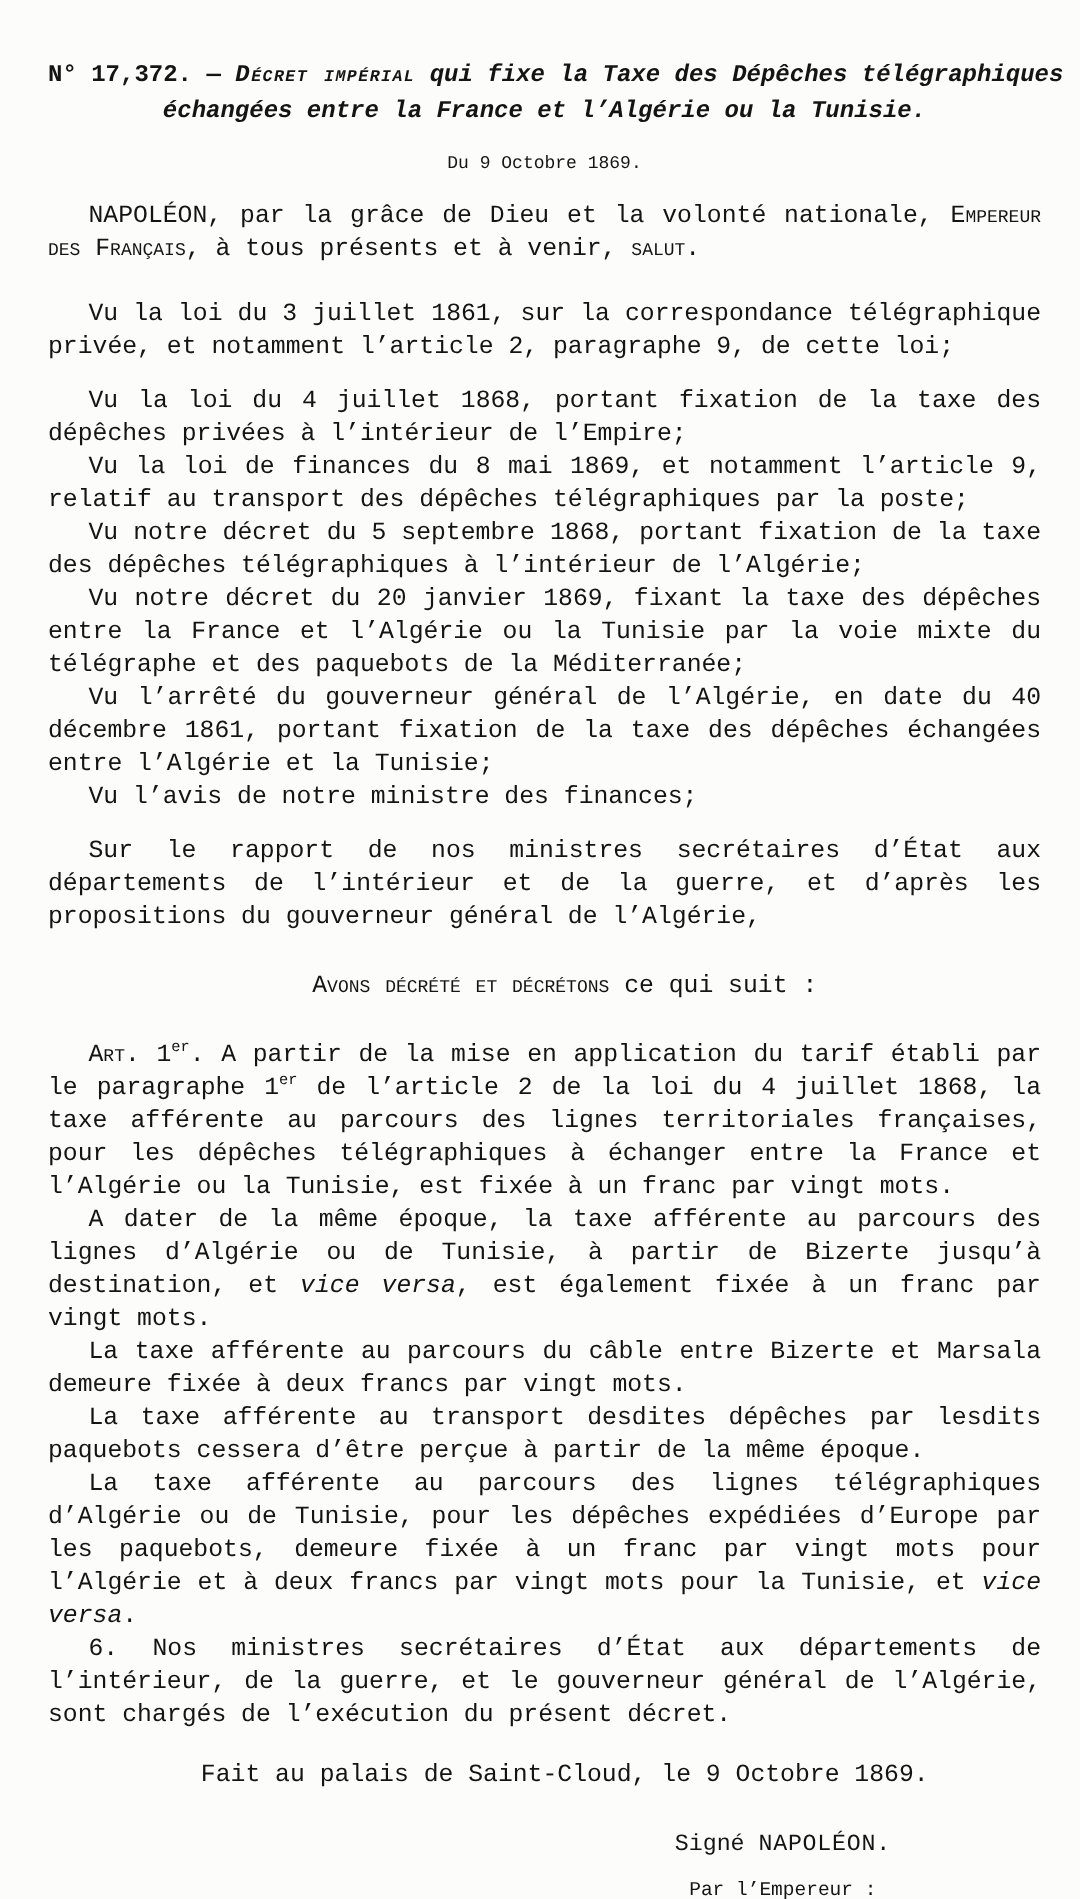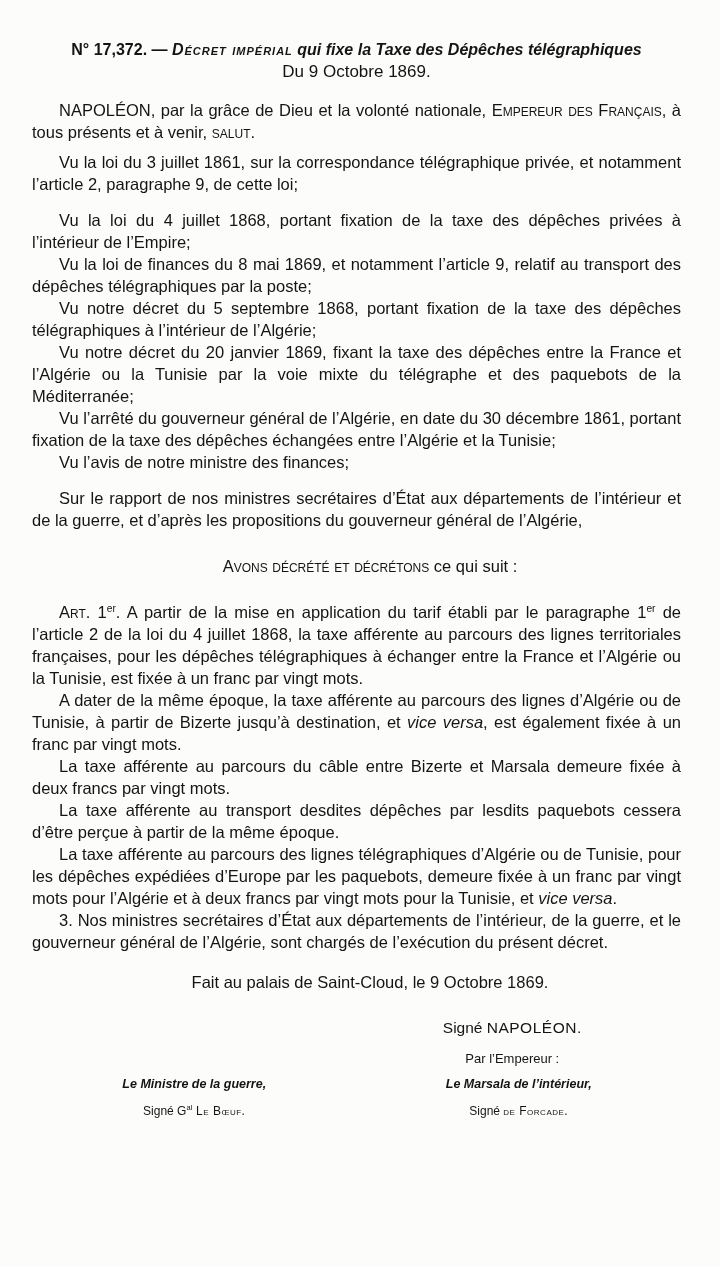--- a/index.html
+++ b/index.html
@@ -4,36 +4,36 @@
 <style>
   :root{
     --ink:#141412;
     --paper:#fcfcfa;
   }
   *{margin:0;padding:0;box-sizing:border-box;}
   html,body{background:#e8e8e6;}
   .page{
     width:720px;height:1266px;overflow:hidden;
     background:var(--paper);color:var(--ink);
-    font-family:Liberation Sans, sans-serif;
-    padding:38px 39px 0 32px;
+    font-family:Liberation Mono, monospace;
+    padding:38px 26px 0 32px;
     position:relative;
   }
   
   .doc-header{text-align:center;}
   .title-block{font-size:16px;font-weight:bold;line-height:24px;}
   .title-line1{white-space:nowrap;}
   .roman{font-style:normal;}
   .title-sc{font-style:italic;font-variant:small-caps;letter-spacing:1px;}
   .title-it{font-style:italic;}
-  .date-line{font-size:17px;}
+  .date-line{margin-top:16px;font-size:12px;}
   
   .doc-body{margin-top:17px;font-size:16.5px;line-height:22px;}
   .para{text-align:justify;text-indent:27px;}
-  .gap8 {margin-top:8px;}
+  .gap8 {margin-top:21px;}
   .gap14{margin-top:14px;}
   .gap18{margin-top:18px;}
   .gap24{margin-top:24px;}
   .run-sc{font-variant:small-caps;}
   .run-i{font-style:italic;}
   sup{font-size:62%;line-height:0;}
   .no-justify{text-align:center;}
   
   .signatures{margin-top:26px;font-size:15px;}
   .sig-right-half{margin-left:50%;width:48%;text-align:center;}
@@ -47,41 +47,42 @@
   .sc{font-variant:small-caps;letter-spacing:.5px;}
 </style>
 </head>
 <body>
 
 <div class="page">
 
   <header class="doc-header">
     <div class="title-block">
       <span class="title-line1"><span class="roman">N° 17,372.</span><span class="roman"> — </span><span class="title-sc">Décret impérial</span><span class="title-it"> qui fixe la Taxe des Dépêches télégraphiques</span></span><br>
+      <span class="title-it">échangées entre la France et l’Algérie ou la Tunisie.</span>
     </div>
     <p class="date-line">Du 9 Octobre 1869.</p>
   </header>
 
   <main class="doc-body">
     <p class="para"><span>NAPOLÉON, par la grâce de Dieu et la volonté nationale, </span><span class="run-sc">Empereur des Français</span><span>, à tous présents et à venir, </span><span class="run-sc">salut</span><span>.</span></p>
     <p class="para gap8"><span>Vu la loi du 3 juillet 1861, sur la correspondance télégraphique privée, et notamment l’article 2, paragraphe 9, de cette loi;</span></p>
     <p class="para gap14"><span>Vu la loi du 4 juillet 1868, portant fixation de la taxe des dépêches privées à l’intérieur de l’Empire;</span></p>
     <p class="para"><span>Vu la loi de finances du 8 mai 1869, et notamment l’article 9, relatif au transport des dépêches télégraphiques par la poste;</span></p>
     <p class="para"><span>Vu notre décret du 5 septembre 1868, portant fixation de la taxe des dépêches télégraphiques à l’intérieur de l’Algérie;</span></p>
     <p class="para"><span>Vu notre décret du 20 janvier 1869, fixant la taxe des dépêches entre la France et l’Algérie ou la Tunisie par la voie mixte du télégraphe et des paquebots de la Méditerranée;</span></p>
-    <p class="para"><span>Vu l’arrêté du gouverneur général de l’Algérie, en date du 30 décembre 1861, portant fixation de la taxe des dépêches échangées entre l’Algérie et la Tunisie;</span></p>
+    <p class="para"><span>Vu l’arrêté du gouverneur général de l’Algérie, en date du 40 décembre 1861, portant fixation de la taxe des dépêches échangées entre l’Algérie et la Tunisie;</span></p>
     <p class="para"><span>Vu l’avis de notre ministre des finances;</span></p>
     <p class="para gap14"><span>Sur le rapport de nos ministres secrétaires d’État aux départements de l’intérieur et de la guerre, et d’après les propositions du gouverneur général de l’Algérie,</span></p>
     <p class="para gap24 no-justify"><span class="run-sc">Avons décrété et décrétons</span><span> ce qui suit :</span></p>
     <p class="para gap24"><span class="run-sc">Art.</span><span> 1</span><sup>er</sup><span>. A partir de la mise en application du tarif établi par le paragraphe 1</span><sup>er</sup><span> de l’article 2 de la loi du 4 juillet 1868, la taxe afférente au parcours des lignes territoriales françaises, pour les dépêches télégraphiques à échanger entre la France et l’Algérie ou la Tunisie, est fixée à un franc par vingt mots.</span></p>
     <p class="para"><span>A dater de la même époque, la taxe afférente au parcours des lignes d’Algérie ou de Tunisie, à partir de Bizerte jusqu’à destination, et </span><span class="run-i">vice versa</span><span>, est également fixée à un franc par vingt mots.</span></p>
     <p class="para"><span>La taxe afférente au parcours du câble entre Bizerte et Marsala demeure fixée à deux francs par vingt mots.</span></p>
     <p class="para"><span>La taxe afférente au transport desdites dépêches par lesdits paquebots cessera d’être perçue à partir de la même époque.</span></p>
     <p class="para"><span>La taxe afférente au parcours des lignes télégraphiques d’Algérie ou de Tunisie, pour les dépêches expédiées d’Europe par les paquebots, demeure fixée à un franc par vingt mots pour l’Algérie et à deux francs par vingt mots pour la Tunisie, et </span><span class="run-i">vice versa</span><span>.</span></p>
-    <p class="para"><span>3. Nos ministres secrétaires d’État aux départements de l’intérieur, de la guerre, et le gouverneur général de l’Algérie, sont chargés de l’exécution du présent décret.</span></p>
+    <p class="para"><span>6. Nos ministres secrétaires d’État aux départements de l’intérieur, de la guerre, et le gouverneur général de l’Algérie, sont chargés de l’exécution du présent décret.</span></p>
     <p class="para gap18 no-justify"><span>Fait au palais de Saint-Cloud, le 9 Octobre 1869.</span></p>
   </main>
 
   <footer class="signatures">
     <div class="sig-right-half">
       <p class="sig-emperor"><span>Signé </span><span class="name-caps">NAPOLÉON.</span></p>
       <p class="sig-by">Par l’Empereur :</p>
     </div>
     <div class="sig-row">
       <div class="sig-col">

